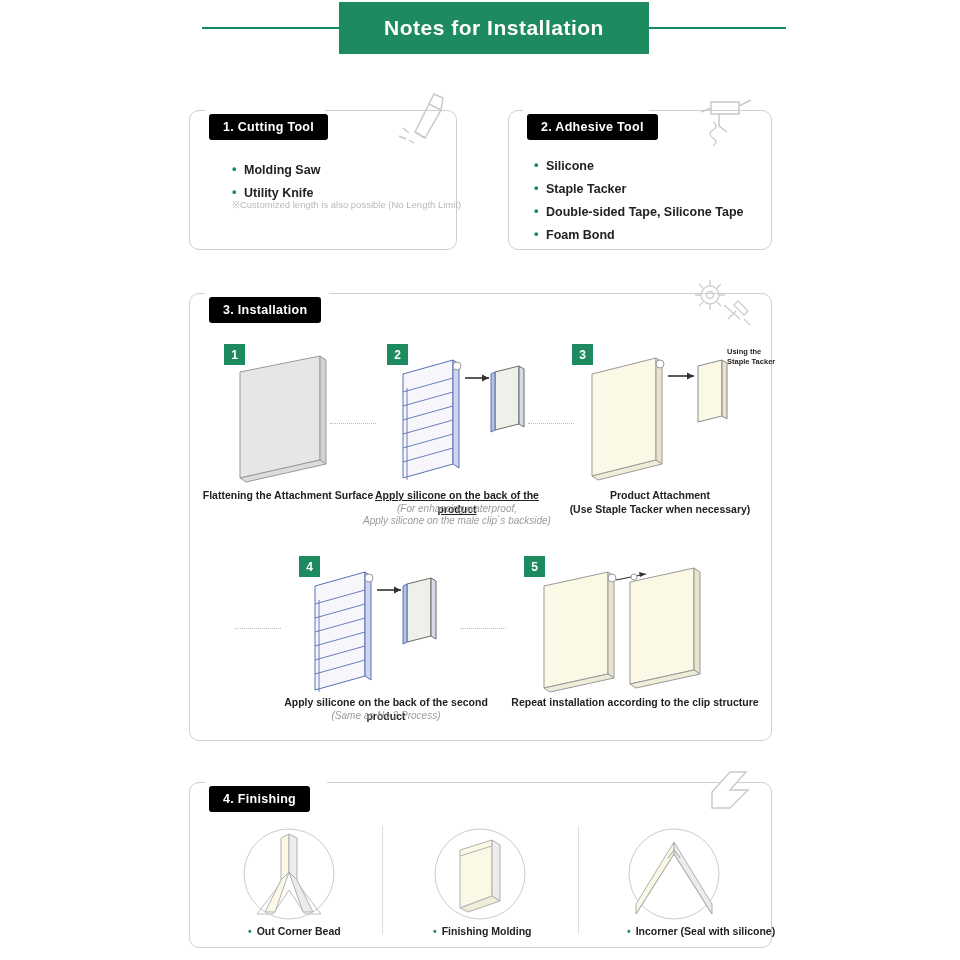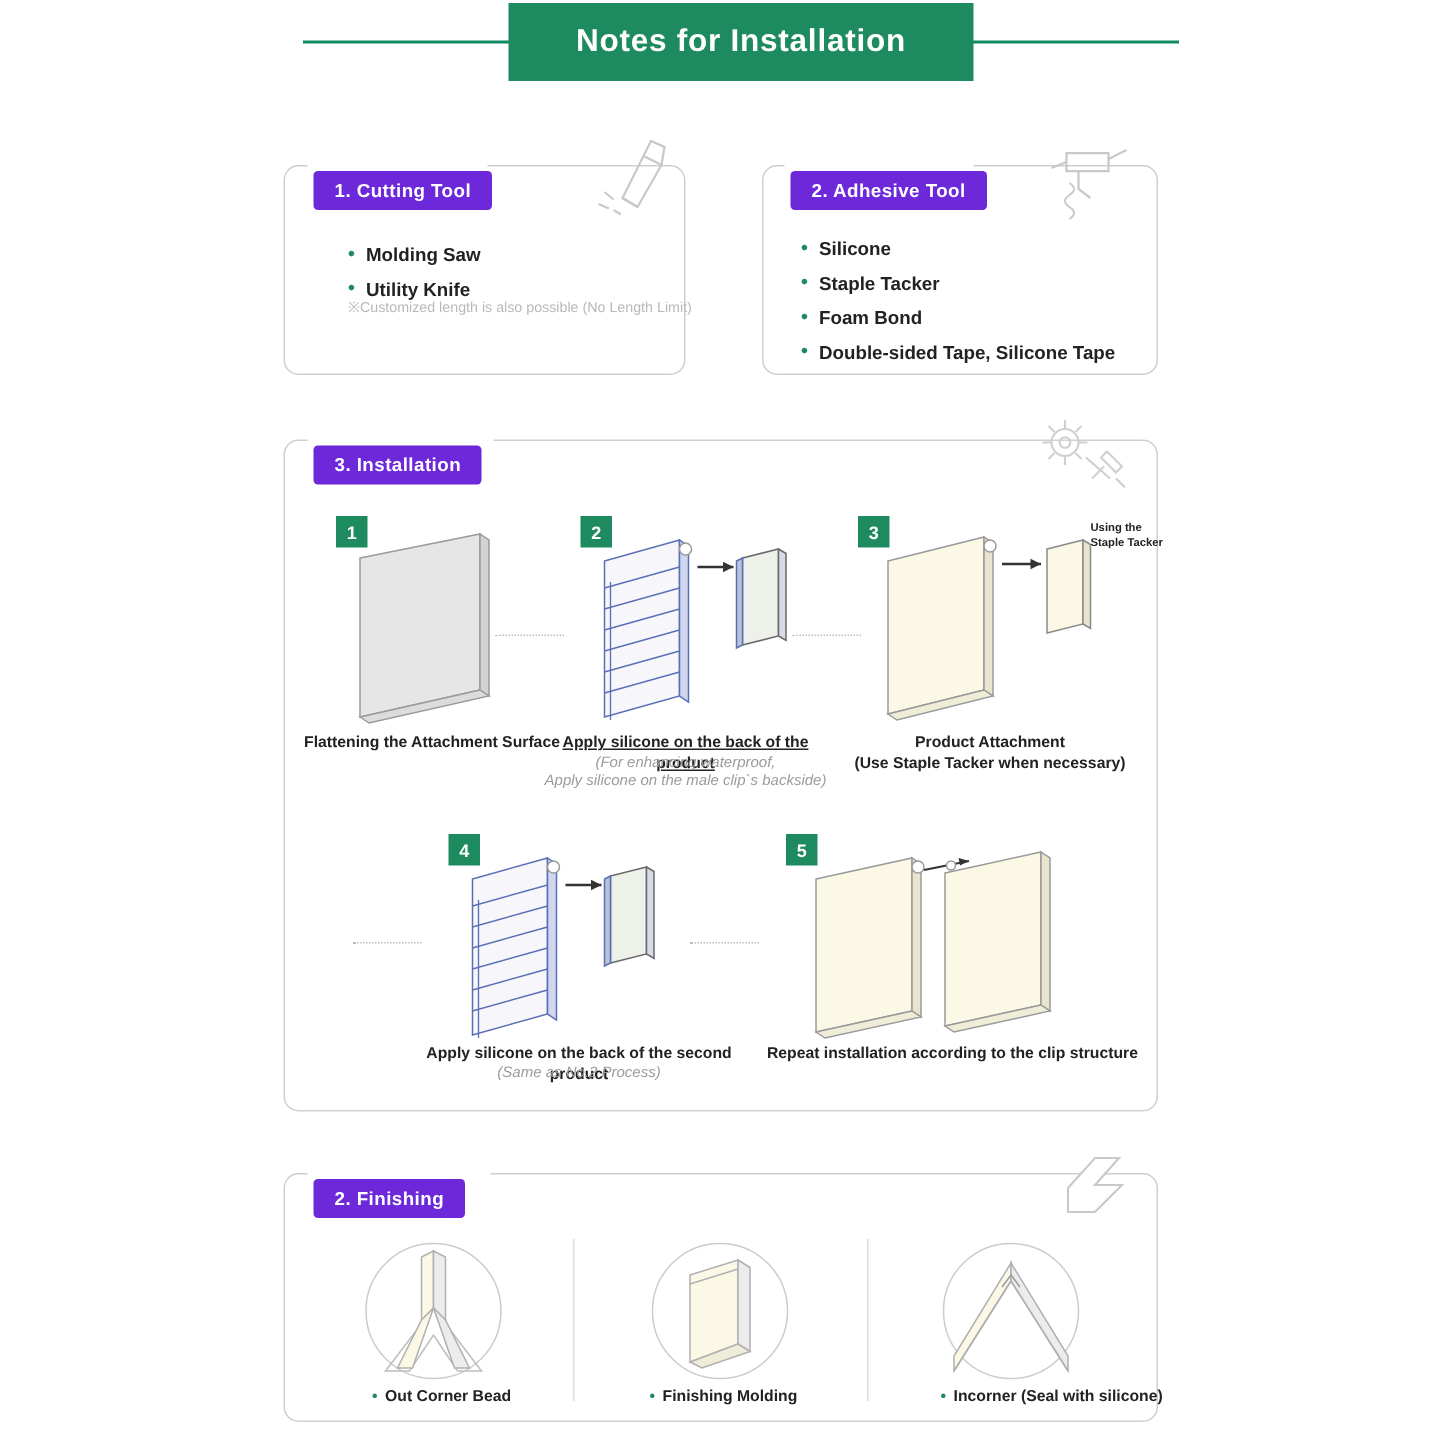--- a/index.html
+++ b/index.html
@@ -32,21 +32,21 @@
   
   .card{
     position:absolute;
     border:1px solid #cfcfcf;
     border-radius:10px;
     background:#fff;
     box-sizing:border-box;
   }
   .sect-label{
     position:absolute;
-    background:#6d28d9;
+    background:#000000;
     color:#fff;
     font-size:12.5px;
     font-weight:bold;
     padding:6px 14px 6px 14px;
     border-radius:3px;
     letter-spacing:.3px;
     white-space:nowrap;
   }
   
   .label-mask{
@@ -172,22 +172,22 @@
       <path d="M18 34 q6 4 0 8 q-6 4 0 8 q6 4 0 8"></path>
     </g>
   </svg>
 
   <div class="label-mask" style="left:523px;top:106px;width:126px;height:10px;"></div>
   <div class="sect-label" style="left:527px;top:114px;">2. Adhesive Tool</div>
 
   <ul class="bullets" style="left:534px;top:157px;">
     <li>Silicone</li>
     <li>Staple Tacker</li>
+    <li>Double-sided Tape, Silicone Tape</li>
     <li>Foam Bond</li>
-    <li>Double-sided Tape, Silicone Tape</li>
   </ul>
 
   <div class="card" style="left:189px;top:293px;width:583px;height:448px;"></div>
 
   <svg style="position:absolute;left:688px;top:275px;" width="70" height="56" viewBox="0 0 70 56">
     <g fill="none" stroke="#cfcfcf" stroke-width="1.4">
       <circle cx="22" cy="20" r="9"></circle>
       <circle cx="22" cy="20" r="3.5"></circle>
       <path d="M22 5 L22 11 M22 29 L22 35 M7 20 L13 20 M31 20 L37 20 M11 9 L15 13 M29 27 L33 31 M33 9 L29 13 M15 27 L11 31"></path>
       <path d="M36 30 L52 44"></path>
@@ -301,21 +301,21 @@
 
   <div class="card" style="left:189px;top:782px;width:583px;height:166px;"></div>
 
   <svg style="position:absolute;left:700px;top:762px;" width="62" height="52" viewBox="0 0 62 52">
     <g fill="#ffffff" stroke="#c9c9c9" stroke-width="1.4">
       <path d="M12 30 L30 10 L46 10 L30 28 L48 28 L30 46 L12 46 Z"></path>
     </g>
   </svg>
 
   <div class="label-mask" style="left:205px;top:778px;width:122px;height:10px;"></div>
-  <div class="sect-label" style="left:209px;top:786px;">2. Finishing</div>
+  <div class="sect-label" style="left:209px;top:786px;">4. Finishing</div>
 
   <div class="vdiv" style="left:382px;top:826px;height:108px;"></div>
   <div class="vdiv" style="left:578px;top:826px;height:108px;"></div>
 
   <svg style="position:absolute;left:243px;top:828px;" width="92" height="92" viewBox="0 0 92 92">
     <circle cx="46" cy="46" r="45" fill="none" stroke="#cccccc" stroke-width="1"></circle>
     <path d="M46 6 L46 44 L14 86 L30 86 L46 62 L62 86 L78 86 L46 44" fill="none" stroke="#bdbdbd" stroke-width="1"></path>
     <polygon points="38,10 46,6 46,44 38,52" fill="#fbf8e6" stroke="#b0b0b0" stroke-width="1"></polygon>
     <polygon points="46,6 54,10 54,52 46,44" fill="#ececec" stroke="#b0b0b0" stroke-width="1"></polygon>
     <polygon points="38,52 46,44 32,84 22,84" fill="#fbf8e6" stroke="#b0b0b0" stroke-width="1"></polygon>

